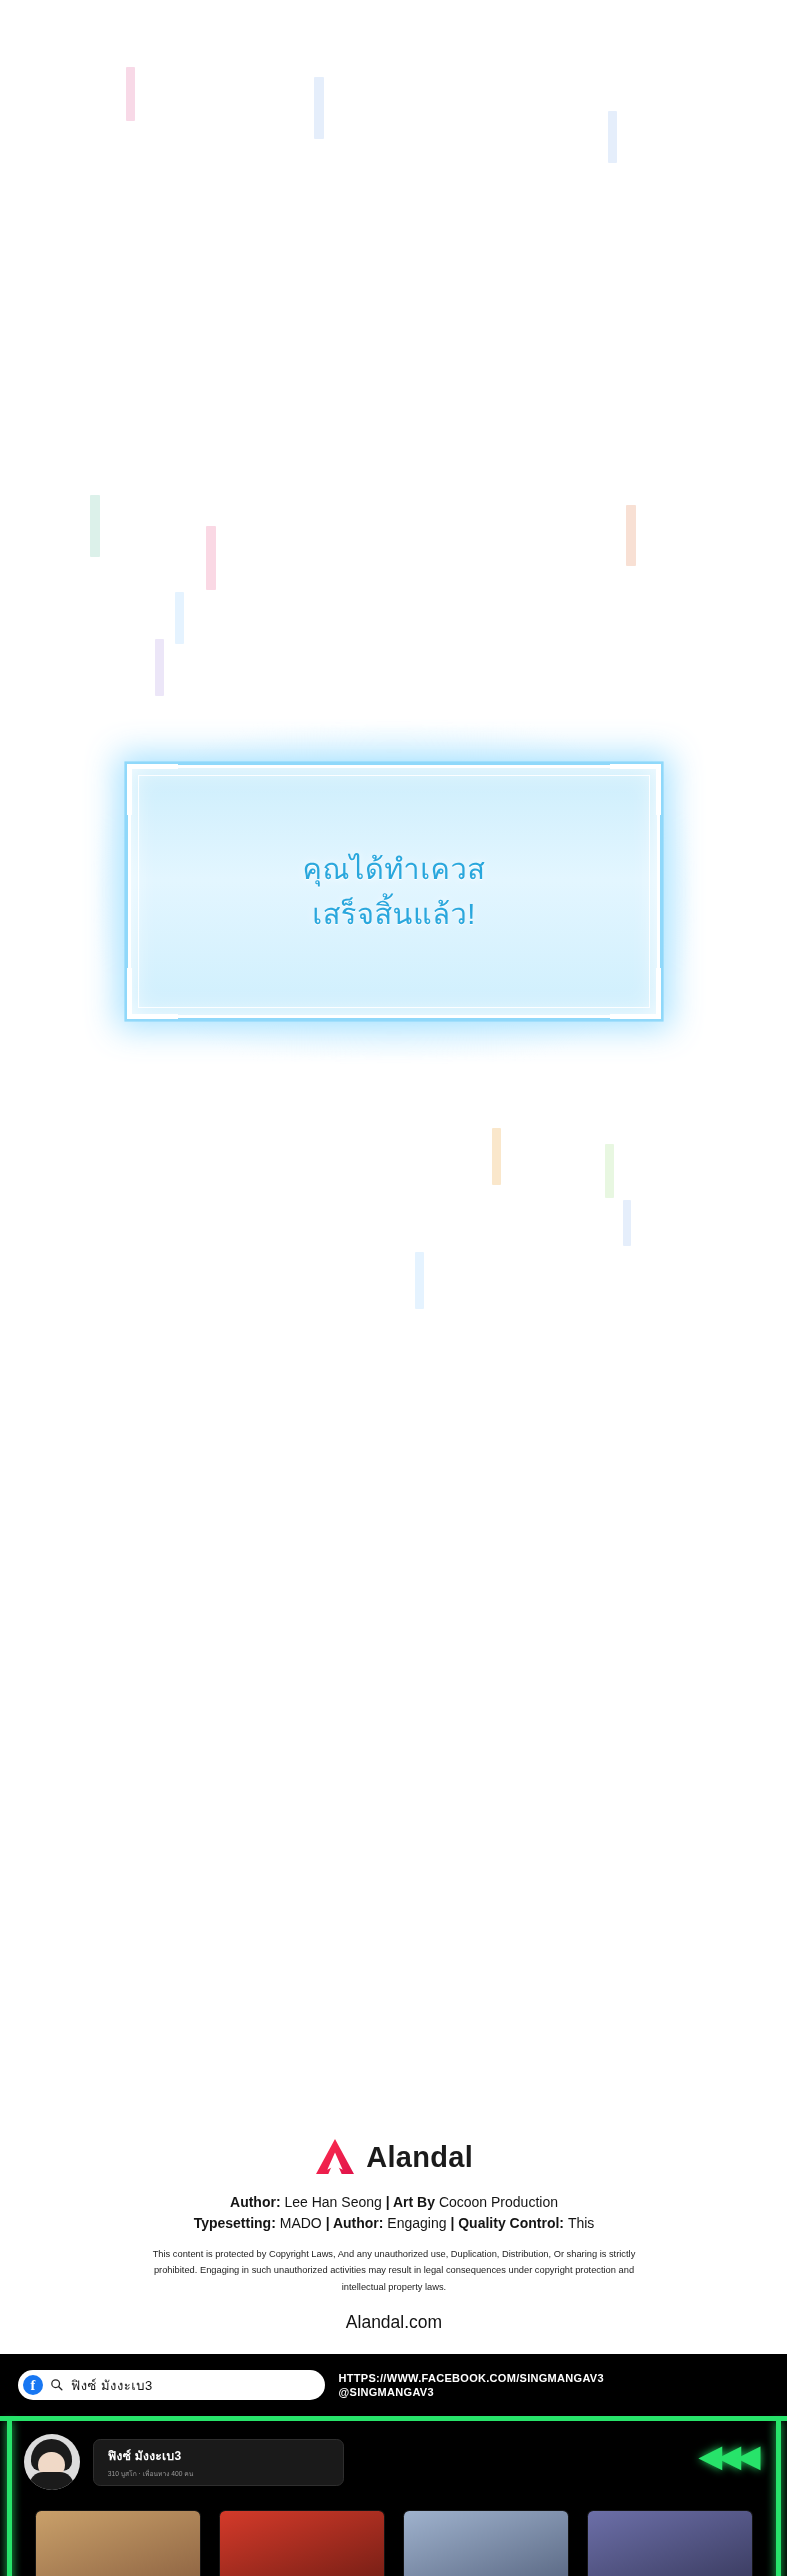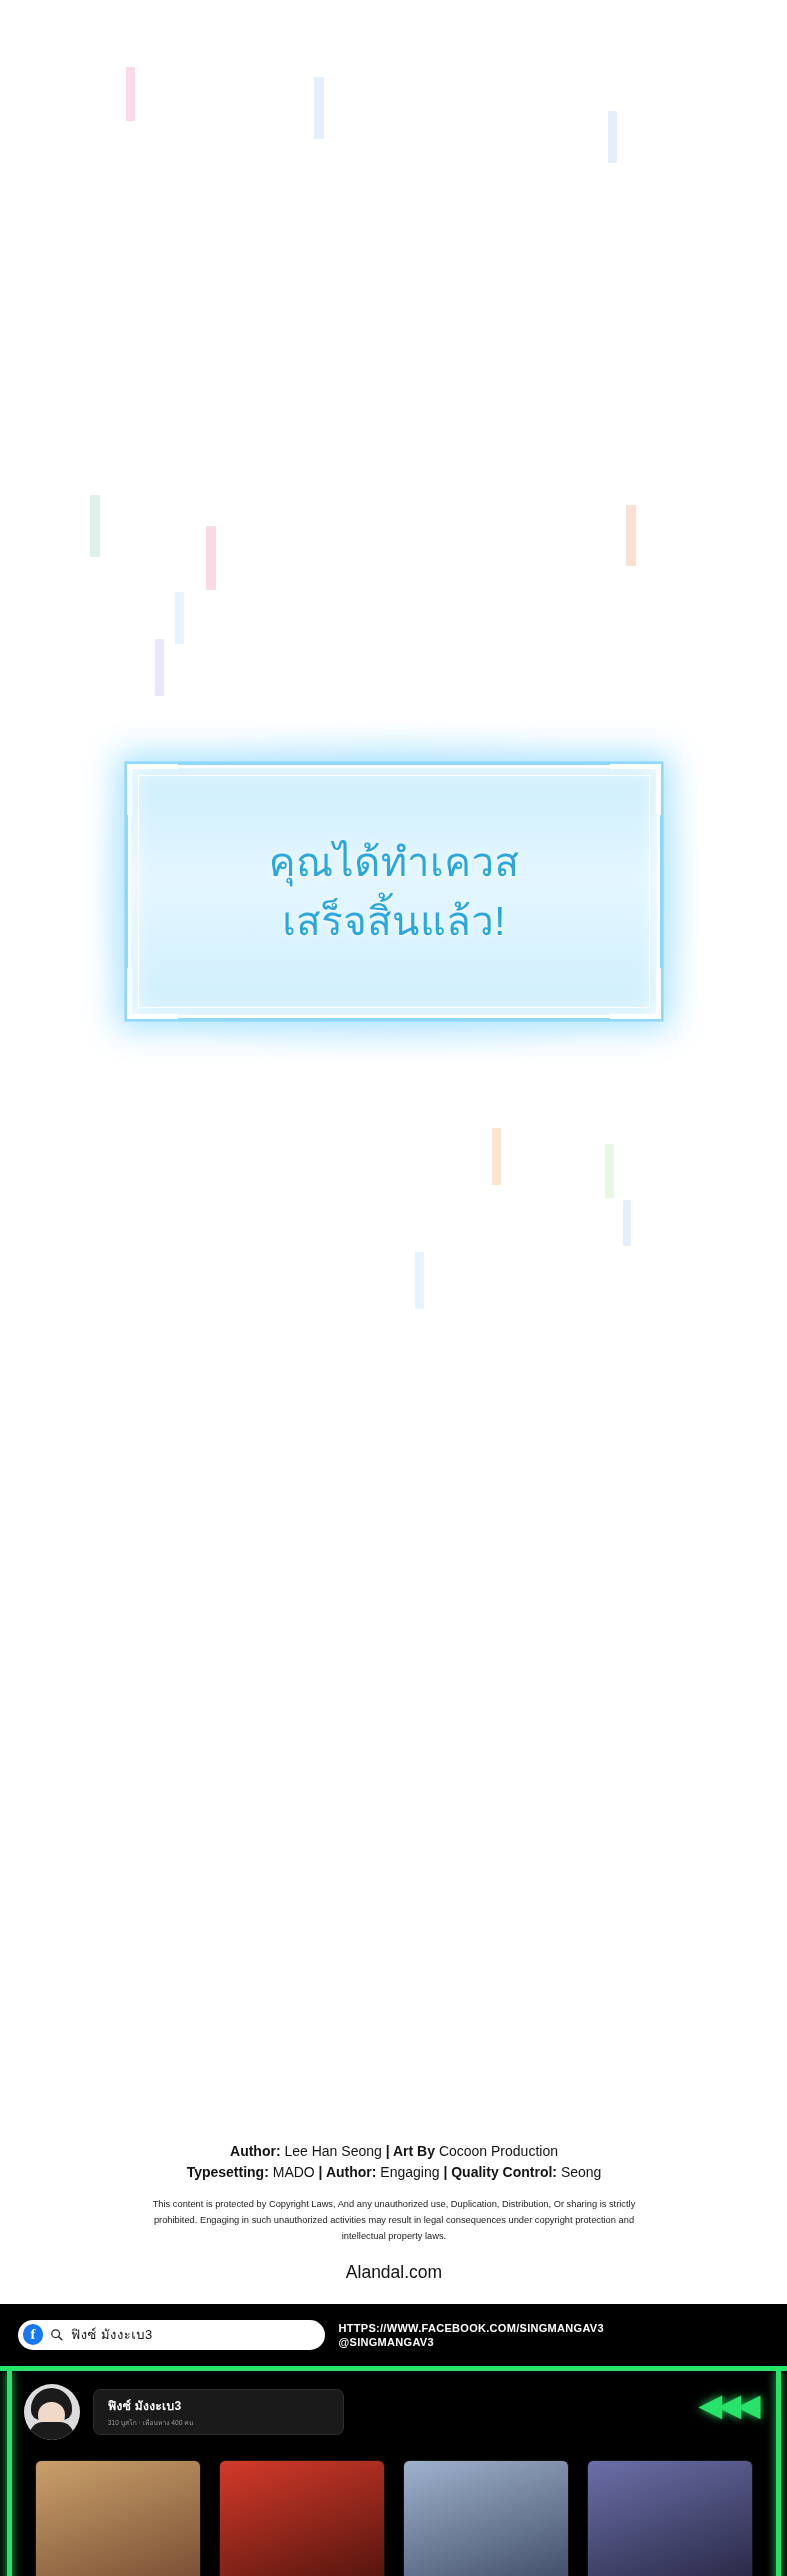--- a/index.html
+++ b/index.html
@@ -81,21 +81,21 @@
     width: 46px; height: 46px;
     border: 0 solid #ffffff;
     pointer-events: none;
   }
   .corner.tl { left: -4.1px; top: -4.1px; border-left-width: 5.2px; border-top-width: 5.2px; }
   .corner.tr { right: -4.1px; top: -4.1px; border-right-width: 5.2px; border-top-width: 5.2px; }
   .corner.bl { left: -4.1px; bottom: -4.1px; border-left-width: 5.2px; border-bottom-width: 5.2px; }
   .corner.br { right: -4.1px; bottom: -4.1px; border-right-width: 5.2px; border-bottom-width: 5.2px; }
 
   .quest-line {
-    font-size: 40px;
+    font-size: 29px;
     line-height: 1.25;
     color: #2aa7dd;
     text-shadow: 0 1px 0 #ffffff, 0 0 9.3px rgba(255,255,255,0.9);
     font-weight: 400;
     text-align: center;
     letter-spacing: 0.5px;
   }
   .quest-line.main {
     font-size: 33px;
     color: #1f9ed8;
@@ -349,38 +349,53 @@
         <span class="corner tr"></span>
         <span class="corner bl"></span>
         <span class="corner br"></span>
         <div class="quest-line">คุณได้ทำเควส</div>
         <div class="quest-line">เสร็จสิ้นแล้ว!</div>
       </div>
     </div>
   </div>
 
   <div class="credits">
+    <div class="logo-row">
+      <div class="logo-mark">
+        <svg width="40" height="38" viewBox="0 0 78 74" xmlns="http://www.w3.org/2000/svg">
+          <defs>
+            <linearGradient id="lg1" x1="0" y1="0" x2="1" y2="1">
+              <stop offset="0" stop-color="#ff2f4f"></stop>
+              <stop offset="1" stop-color="#e0134a"></stop>
+            </linearGradient>
+          </defs>
+          <path d="M39 2 L76 70 L52 70 L39 40 L26 70 L2 70 Z" fill="url(#lg1)"></path>
+          <path d="M39 28 L54 62 L39 54 L24 62 Z" fill="#ffffff"></path>
+        </svg>
+      </div>
+      <div class="logo-text">Alandal</div>
+    </div>
 
     <div class="credit-line">
       <span>Author:</span>
       <span class="lite">Lee Han Seong</span>
       <span>|</span>
       <span>Art By</span>
       <span class="lite">Cocoon Production</span>
     </div>
 
     <div class="credit-line">
       <span>Typesetting:</span>
       <span class="lite">MADO</span>
       <span>|</span>
       <span>Author:</span>
       <span class="lite">Engaging</span>
       <span>|</span>
       <span>Quality Control:</span>
-      <span class="lite">Seong</span>
+      <span class="lite">This</span>
     </div>
 
     <div class="legal">This content is protected by Copyright Laws, And any unauthorized use, Duplication, Distribution, Or sharing is strictly prohibited. Engaging in such unauthorized activities may result in legal consequences under copyright protection and intellectual property laws.</div>
     <div class="site-line">Alandal.com</div>
   </div>
 
   <div class="promo">
 
     <div class="promo-topbar">
       <div class="fb-pill">

